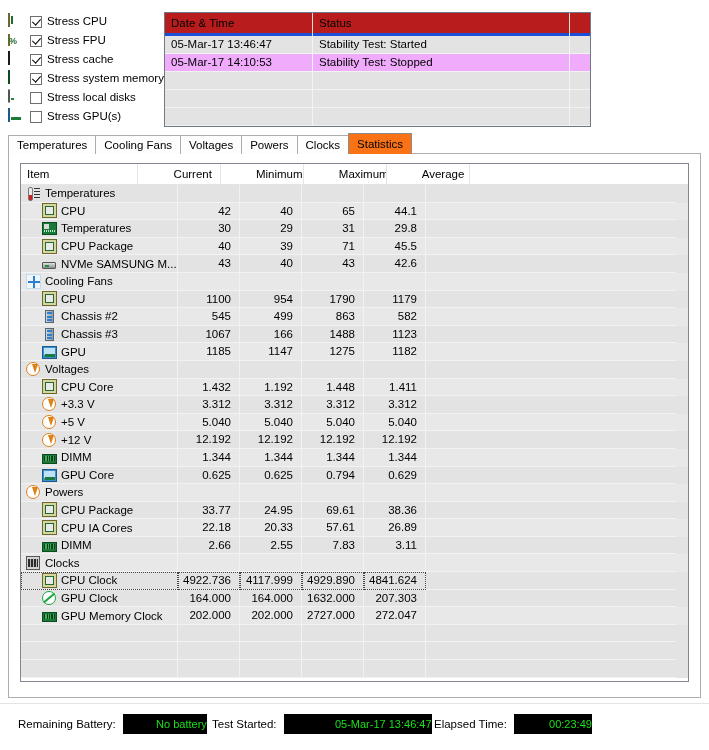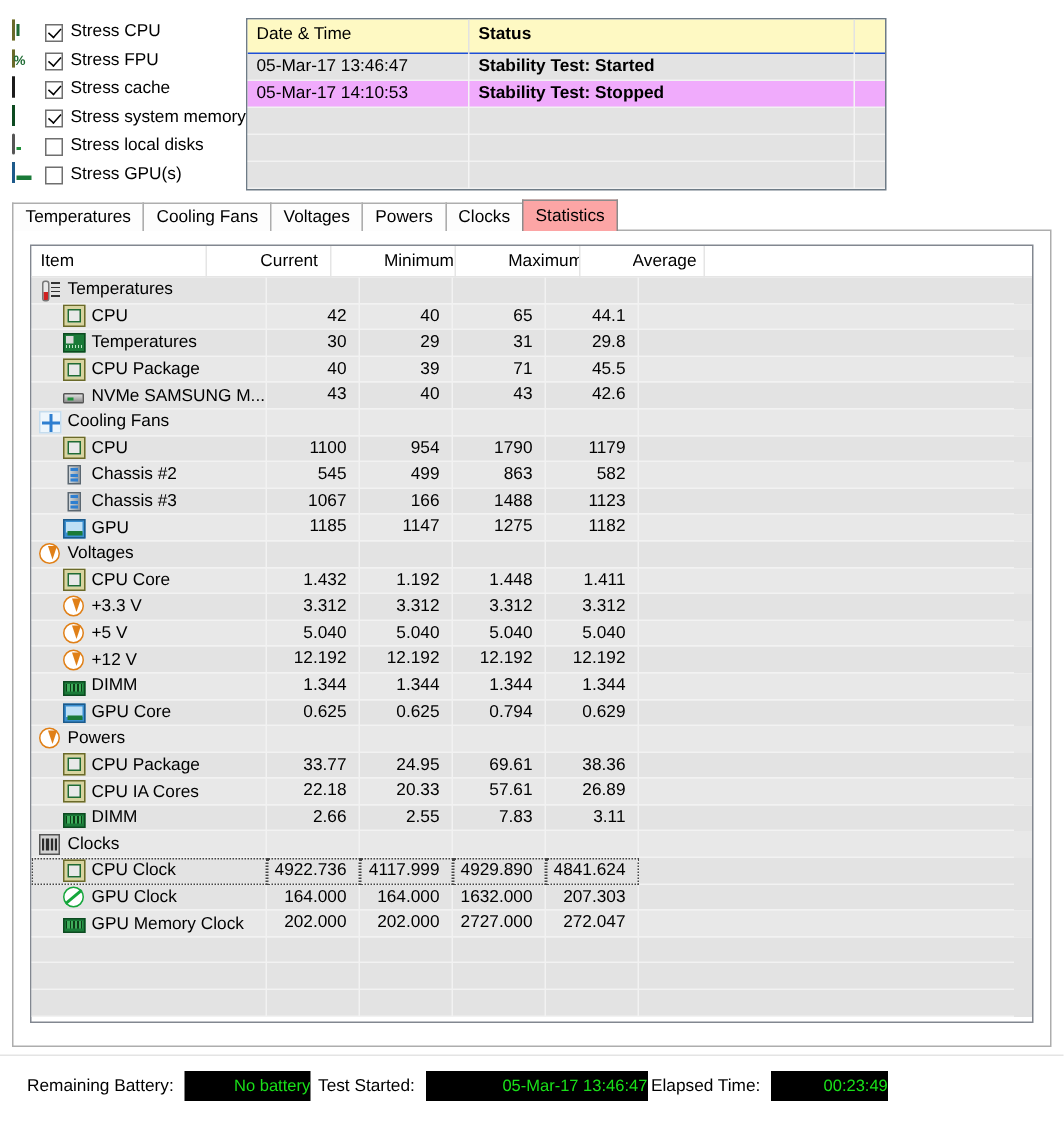--- a/index.html
+++ b/index.html
@@ -215,31 +215,31 @@
     position: absolute;
     left: 164px; top: 12px;
     width: 427px; height: 115px;
     border: 1px solid #6e7b86;
     background: #ffffff;
     overflow: hidden;
   }
   .log-head {
     display: flex;
     height: 23px;
-    background: #fef9c3;
-    border-bottom: 1px solid #1d4ed8;
+    background: #b91c1c;
+    border-bottom: 3px solid #1d4ed8;
   }
   .log-head div {
     padding: 4px 0 0 6px;
     font-size: 11.5px;
     border-right: 1px solid #e2e2e2;
     height: 23px;
   }
   .lh-date { width: 148px; }
-  .lh-status { width: 257px; font-weight: bold; }
+  .lh-status { width: 257px; }
   .lh-pad { width: 20px; border-right: none !important; }
   .log-row {
     display: flex;
     height: 18px;
     background: #e3e3e3;
     border-bottom: 1px solid #f2f2f2;
   }
   .log-row.alt { background: #f0abfc; }
   .log-row div {
     padding: 2px 0 0 6px;
@@ -274,21 +274,21 @@
     background: #fdfdfd;
     border: 1px solid #adadad;
     border-bottom: none;
     margin-right: -1px;
     white-space: nowrap;
     color: #000;
   }
   .tab.active {
     height: 21px;
     line-height: 20px;
-    background: #fca5a5;
+    background: #f97316;
     border-color: #8c8c8c;
     position: relative;
     z-index: 4;
   }
   #tabcontent {
     position: absolute;
     left: 0; top: 20px;
     width: 693px; height: 545px;
     background: #ffffff;
     border: 1px solid #adadad;

